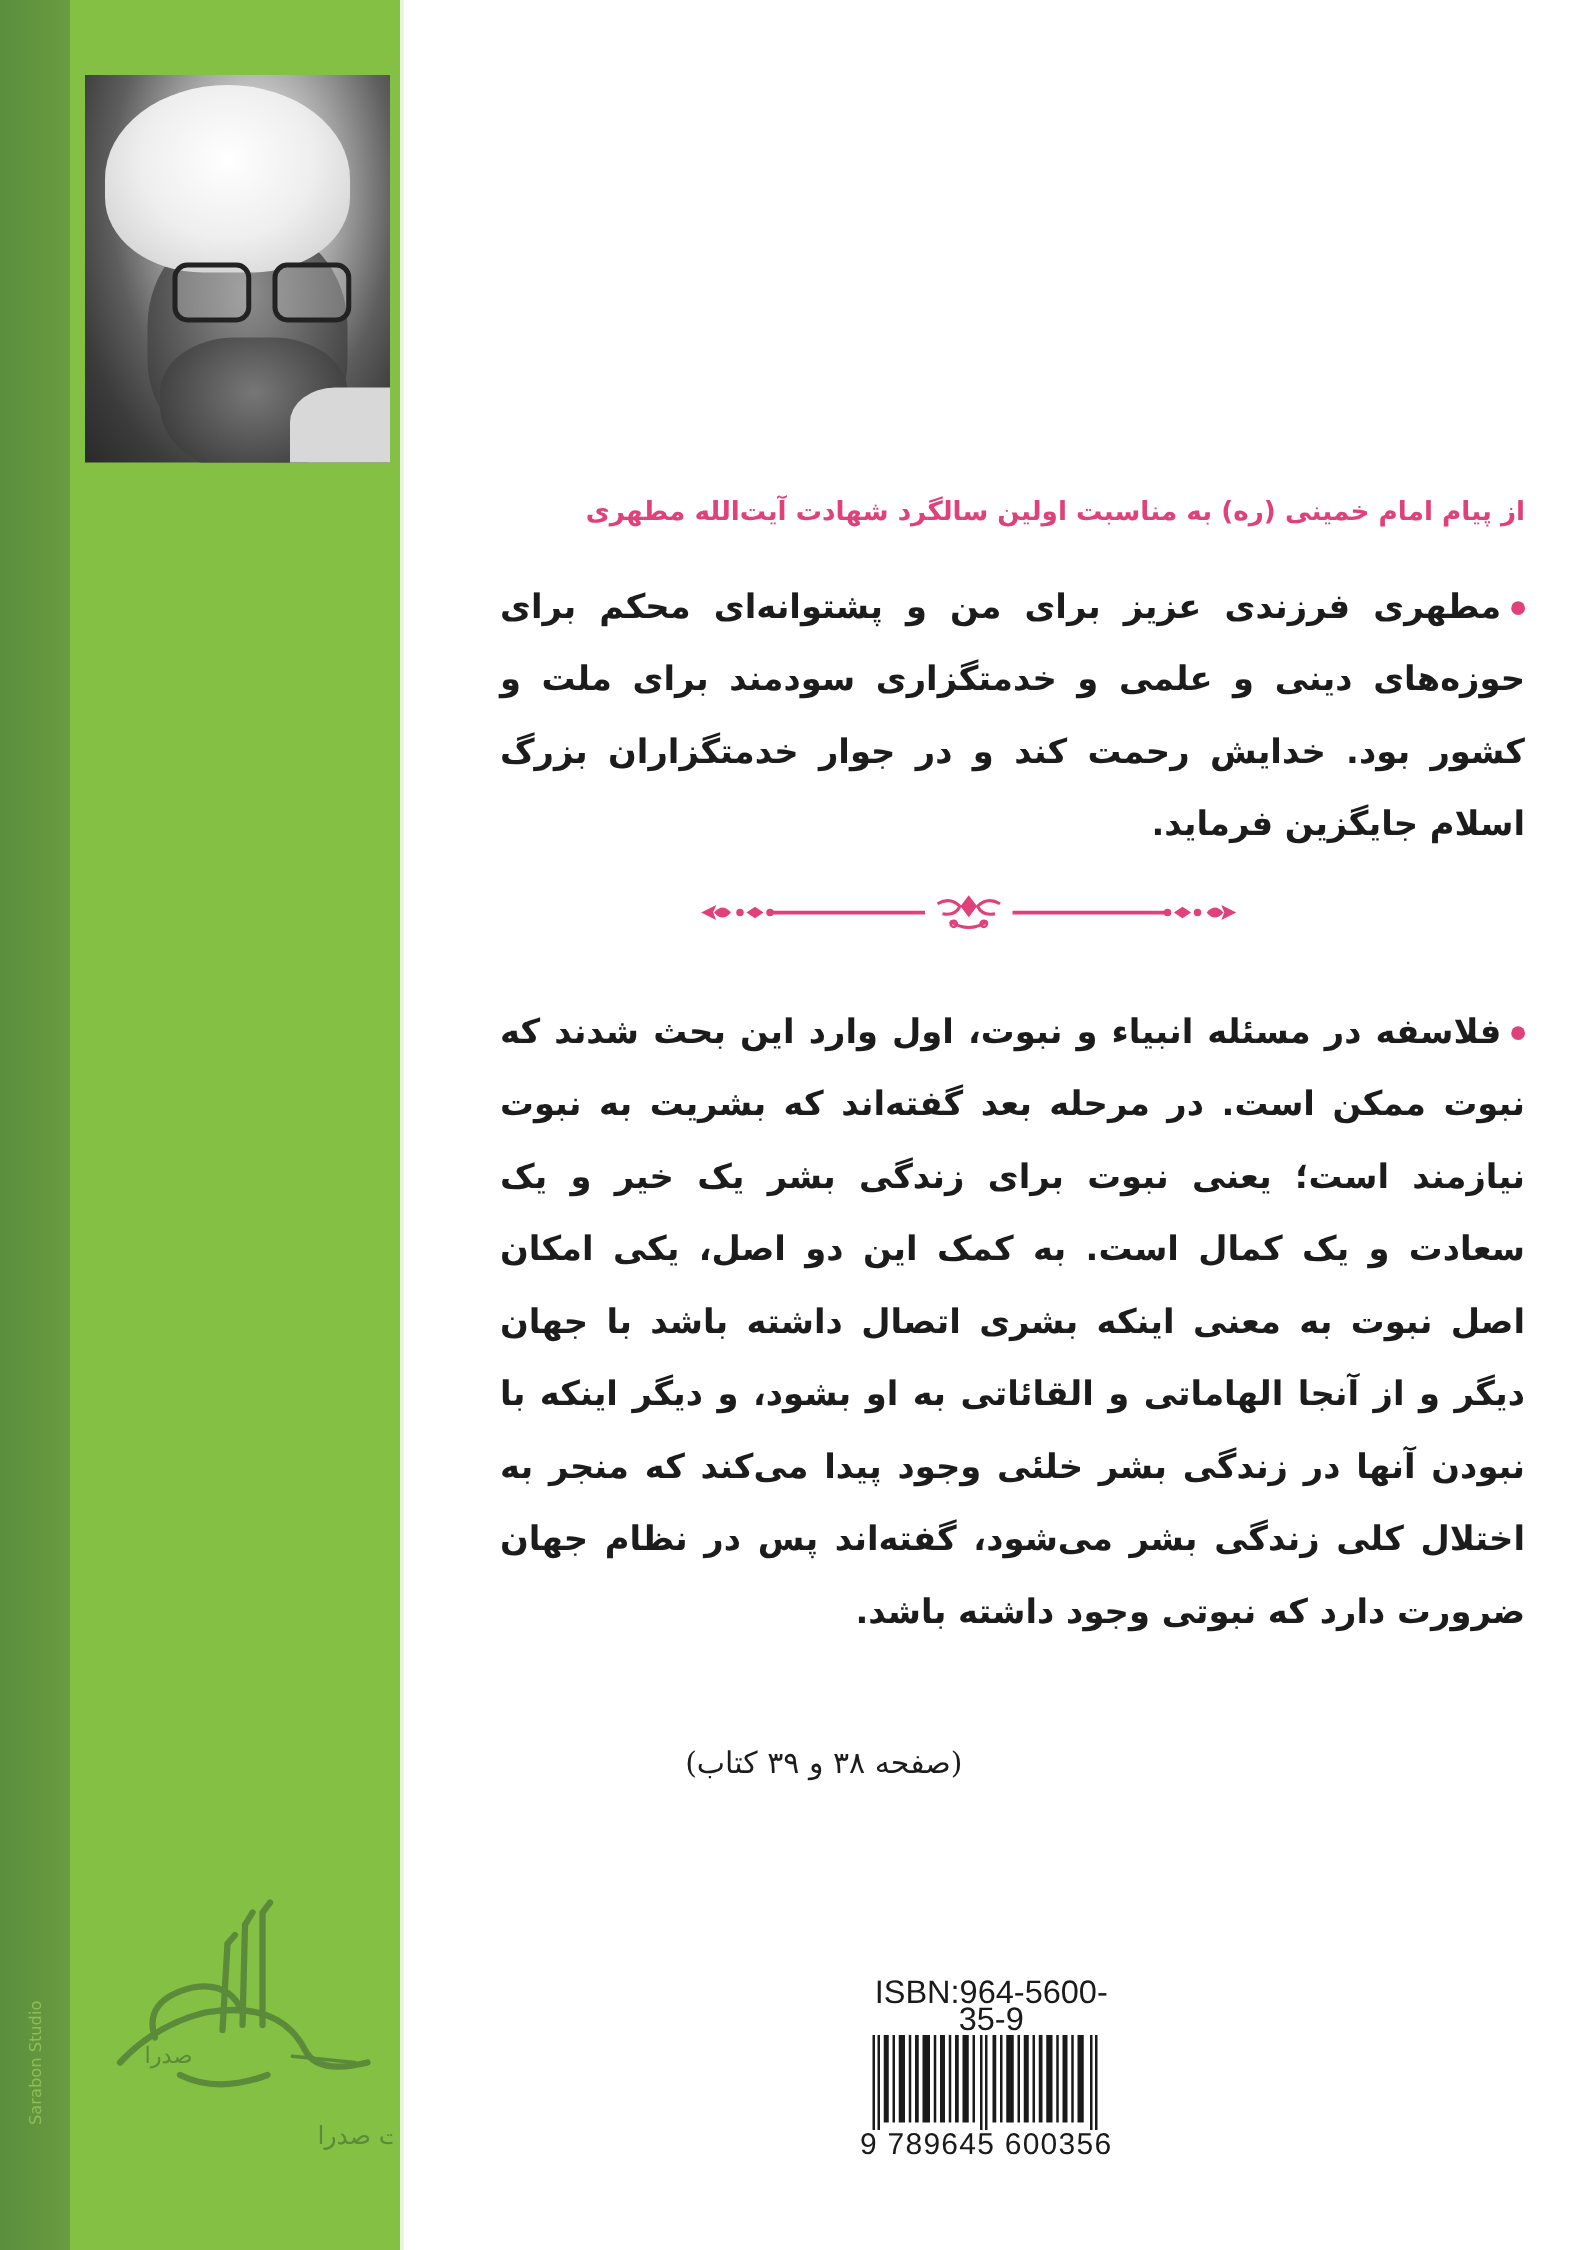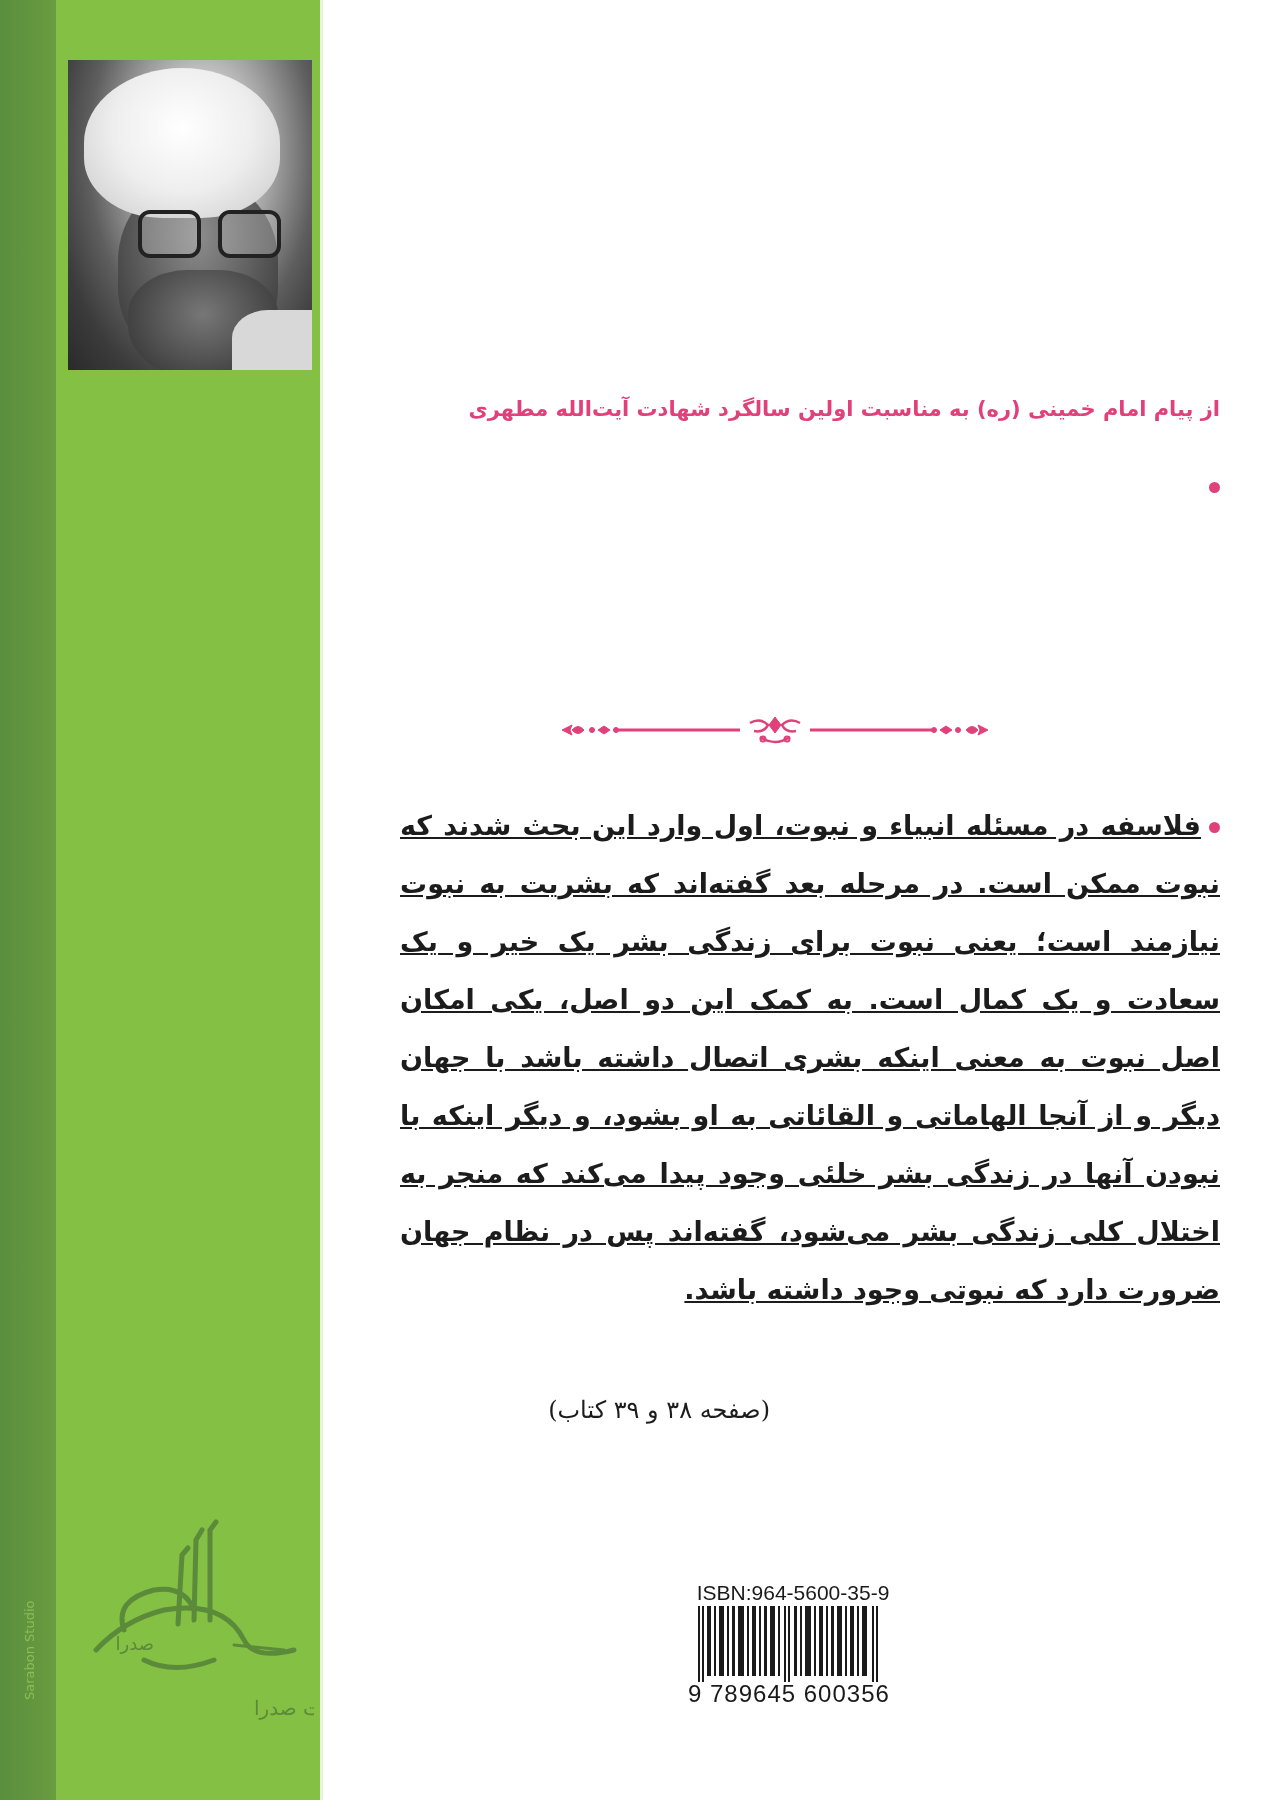--- a/index.html
+++ b/index.html
@@ -61,37 +61,37 @@
   .para {
     position: absolute; right: 0; width: 820px; text-align: justify; text-align-last: right;
     color: #1c1c1c; font-weight: bold; font-size: 27px; line-height: 58px;
     font-family: "DejaVu Sans", sans-serif;
   }
   .para .bullet {
     display: inline-block; width: 11px; height: 11px; border-radius: 50%;
     background: #e0417a; margin-left: 8px; vertical-align: middle;
   }
   .p1 { top: 442px; }
-  .p2 { top: 782px; text-decoration: underline; }
+  .p2 { top: 782px; }
 
   .divider {
     position: absolute; left: 220px; top: 698px; width: 430px; height: 34px;
   }
   .citation {
     position: absolute; right: 450px; top: 1375px; text-align: right;
     color: #1c1c1c; font-size: 24px; line-height: 40px;
     font-family: "DejaVu Serif", serif;
     margin-left: 48px;
   }
 
   .isbn {
     position: absolute; left: 688px; top: 1582px; width: 210px;
     font-family: "Liberation Sans", sans-serif; color: #1a1a1a;
   }
-  .isbn .top { font-size: 21px; letter-spacing: 0px; text-align: center; line-height: 22px; }
+  .isbn .top { font-size: 26px; letter-spacing: 0px; text-align: center; line-height: 22px; }
   .isbn .bars { height: 76px; margin-top: 2px; display: flex; justify-content: center; }
   .isbn .bottom { font-size: 24px; text-align: left; line-height: 24px; letter-spacing: 1px; }
 
   .logo { position: absolute; left: 84px; top: 1500px; width: 230px; height: 240px; }
   .studio {
     position: absolute; left: 22px; top: 1700px; transform-origin: left top; transform: rotate(-90deg);
     color: #8dbd56; font-size: 13px; font-family: "DejaVu Sans", sans-serif; white-space: nowrap;
   }
 </style>
 </head>
@@ -107,21 +107,21 @@
   <div class="glass l"></div>
   <div class="glass r"></div>
   <div class="beard"></div>
   <div class="shoulder"></div>
 </div>
 
 <div class="content">
   <div class="quote-head">از پیام امام خمینی (ره) به مناسبت اولین سالگرد شهادت آیت‌الله مطهری</div>
 
   <div class="para p1">
-    <span class="bullet"></span>
+    <span class="bullet"></span><span>مطهری فرزندی عزیز برای من و پشتوانه‌ای محکم برای حوزه‌های دینی و علمی و خدمتگزاری سودمند برای ملت و کشور بود. خدایش رحمت کند و در جوار خدمتگزاران بزرگ اسلام جایگزین فرماید.</span>
   </div>
 
   <svg class="divider" viewBox="0 0 430 34" style="direction:ltr">
     <g fill="#e0417a" stroke="#e0417a">
       <path d="M2 17 L12 12 L10 17 L12 22 Z"></path>
       <path d="M12 17 Q18 10 24 17 Q18 24 12 17 Z"></path>
       <circle cx="32" cy="17" r="2.5"></circle>
       <path d="M38 17 L44 13 L50 17 L44 21 Z"></path>
       <circle cx="56" cy="17" r="2.5"></circle>
       <line x1="58" y1="17" x2="180" y2="17" stroke-width="3"></line>

